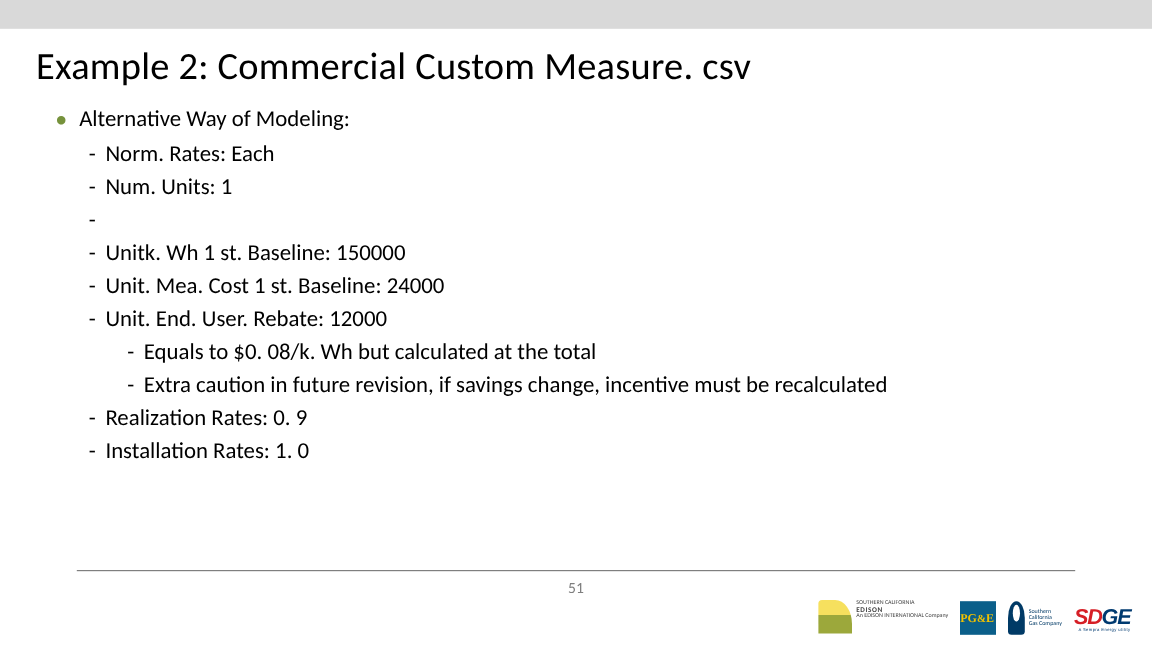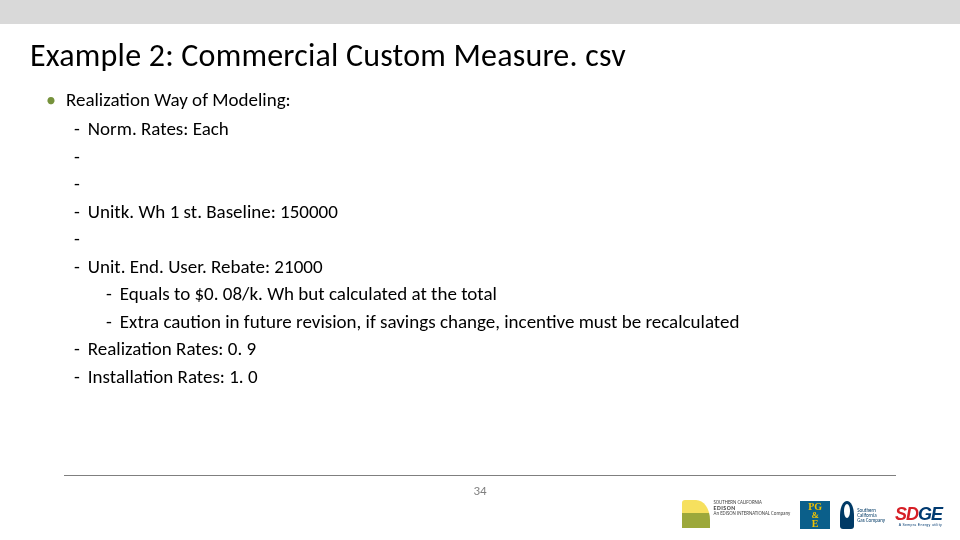--- a/index.html
+++ b/index.html
@@ -16,21 +16,21 @@
   .dashrow .d { margin-right: 8px; }
   .hr { position: absolute; left: 64px; right: 64px; bottom: 64px; height: 1px; background: #7f7f7f; }
   .pagenum { position: absolute; bottom: 42px; width: 100%; text-align: center; font-size: 13px; color: #7f7f7f; }
   .logos { position: absolute; right: 18px; bottom: 10px; display: flex; align-items: center; gap: 10px; }
   .logo { height: 30px; display: flex; align-items: center; }
   .logo-edison { display: flex; align-items: flex-start; gap: 4px; }
   .edison-icon { width: 28px; height: 28px; background: linear-gradient(180deg,#f6e05e 45%, #9ca83b 45%); border-top-left-radius: 3px; border-top-right-radius: 14px 20px; }
   .edison-text { font-size: 5px; line-height: 1; color: #444; }
   .edison-text .b { font-weight: 700; font-size: 6px; letter-spacing: 0.5px; }
   .logo-pge { display:flex; align-items:center; background:#fff; }
-  .pge-box { width: 30px; height: 28px; background: #0b5f8a; color:#f2c200; display:flex; flex-direction:column; align-items:center; justify-content:center; font-family: Georgia, serif; font-weight:700; }
+  .pge-box { width: 30px; height: 28px; background: #0b5f8a; color:#f2c200; display:flex; flex-direction:row; align-items:center; font-family: Georgia, serif; font-weight:700; }
   .pge-box .row { font-size: 10px; line-height: 0.9; }
   .pge-box .mid { font-size: 9px; }
   .logo-flame { display:flex; align-items:center; gap:3px; }
   .flame { width: 14px; height: 28px; background:#003a66; border-radius: 7px 7px 3px 3px / 14px 14px 3px 3px; position:relative; }
   .flame::after { content:""; position:absolute; left:4px; top:3px; width:6px; height:14px; background:#fff; border-radius: 3px 3px 50% 50% / 7px 7px 50% 50%; }
   .flame-text { font-size:5px; line-height:1; color:#003a66; }
   .logo-sdge { font-family: Liberation Sans, sans-serif; font-weight:900; font-style:italic; }
   .sdge-red { color:#d61f26; font-size:18px; letter-spacing:-1px; }
   .sdge-blue { color:#003a70; font-size:18px; letter-spacing:-1px; }
   .sdge-sub { font-size:3.5px; color:#003a70; font-style:normal; font-weight:400; letter-spacing:0.3px; display:block; text-align:right; margin-top:-2px; }
@@ -39,43 +39,45 @@
 <body>
 
 <div class="slide">
   <div class="topbar"></div>
 
   <div class="title">Example 2: Commercial Custom Measure. csv</div>
 
   <div class="body">
     <div class="bullet1">
       <span class="dot">•</span>
-      <span>Realization Way of Modeling:</span>
+      <span>Alternative Way of Modeling:</span>
     </div>
 
     <div class="dash dashrow">
         <span class="d">-</span>
         <span>Norm. Rates: Each</span>
       </div>
     <div class="dash dashrow">
         <span class="d">-</span>
+        <span>Num. Units: 1</span>
       </div>
     <div class="dash dashrow">
         <span class="d">-</span>
       </div>
     <div class="dash dashrow">
         <span class="d">-</span>
         <span>Unitk. Wh 1 st. Baseline: 150000</span>
       </div>
     <div class="dash dashrow">
         <span class="d">-</span>
+        <span>Unit. Mea. Cost 1 st. Baseline: 24000</span>
       </div>
     <div class="dash dashrow">
         <span class="d">-</span>
-        <span>Unit. End. User. Rebate: 21000</span>
+        <span>Unit. End. User. Rebate: 12000</span>
       </div>
 
     <div class="dash2 dashrow">
         <span class="d">-</span>
         <span>Equals to $0. 08/k. Wh but calculated at the total</span>
       </div>
     <div class="dash2 dashrow">
         <span class="d">-</span>
         <span>Extra caution in future revision, if savings change, incentive must be recalculated</span>
       </div>
@@ -84,21 +86,21 @@
         <span class="d">-</span>
         <span>Realization Rates: 0. 9</span>
       </div>
     <div class="dash dashrow">
         <span class="d">-</span>
         <span>Installation Rates: 1. 0</span>
       </div>
   </div>
 
   <div class="hr"></div>
-  <div class="pagenum">34</div>
+  <div class="pagenum">51</div>
 
   <div class="logos">
     <div class="logo logo-edison">
       <div class="edison-icon"></div>
       <div class="edison-text">
         <div>SOUTHERN CALIFORNIA</div>
         <div class="b">EDISON</div>
         <div>An EDISON INTERNATIONAL Company</div>
       </div>
     </div>

